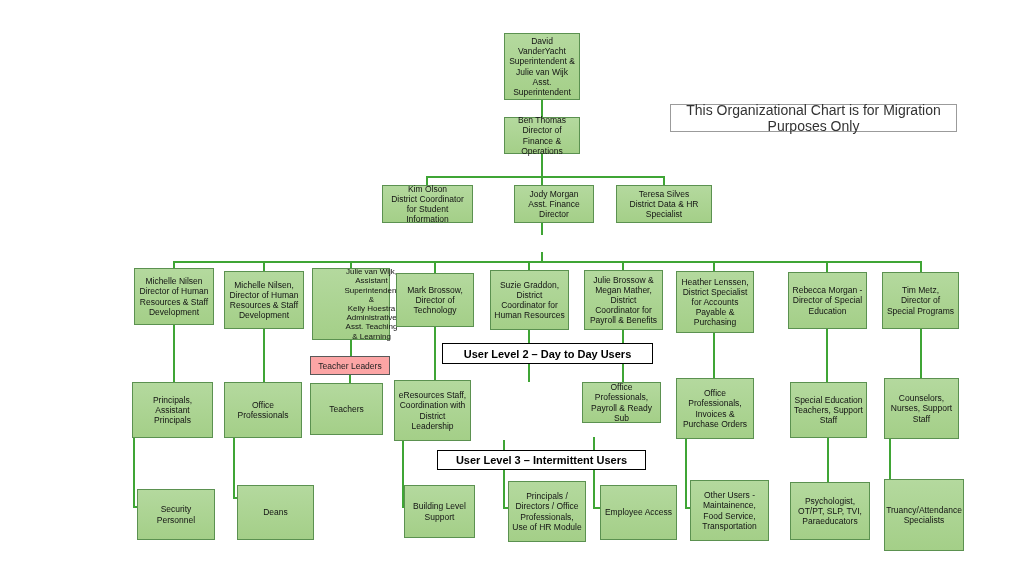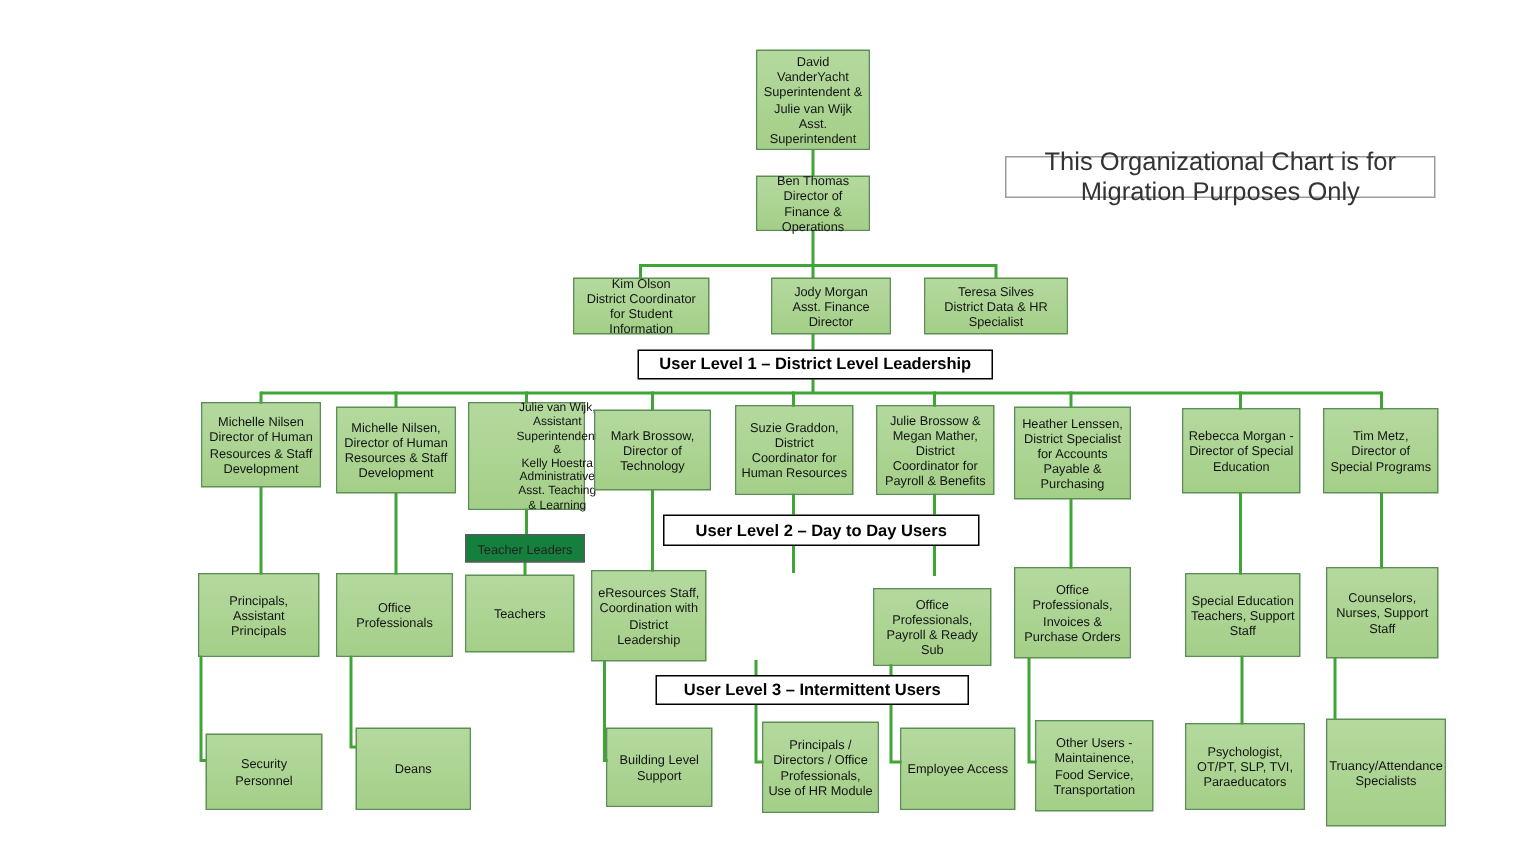--- a/index.html
+++ b/index.html
@@ -11,33 +11,33 @@
   .node{
     position:absolute;z-index:2;box-sizing:border-box;
     background:linear-gradient(180deg,#b4d99e 0%,#a4cf88 100%);
     border:1.2px solid #5b9150;
     display:flex;align-items:center;justify-content:center;text-align:center;
     font-size:8.5px;line-height:1.2;color:#131313;
     white-space:pre-line;padding:2px 3px;
   }
   .node.tight{font-size:8px;line-height:1.15;padding-left:44px;}
   .whitebox{
-    position:absolute;z-index:3;box-sizing:border-box;background:#15803d;
+    position:absolute;z-index:3;box-sizing:border-box;background:#fca5a5;
     border:1px solid #595959;display:flex;align-items:center;justify-content:center;
     text-align:center;font-size:8.5px;color:#222;padding:1px 2px;
   }
   .banner{
     position:absolute;z-index:3;box-sizing:border-box;background:#ffffff;
     border:1.5px solid #000;display:flex;align-items:center;justify-content:center;
     font-weight:bold;font-size:11px;color:#000;text-align:center;
   }
   .note{
     position:absolute;z-index:3;box-sizing:border-box;background:#ffffff;
     border:1px solid #9b9b9b;display:flex;align-items:center;justify-content:center;
-    font-size:17px;color:#333;text-align:center;
+    font-size:14px;color:#333;text-align:center;
   }
 </style>
 </head>
 <body>
 
 <div id="canvas">
 
   <svg id="connectors" width="1024" height="562">
     <g stroke="#3fa535" stroke-width="2" fill="none">
       <line x1="530" y1="100" x2="530" y2="118"></line>
@@ -87,41 +87,40 @@
 
   <div class="note" style="left:658px;top:104px;width:287px;height:28px">This Organizational Chart is for Migration Purposes Only</div>
 
   <div class="node" style="left:370px;top:185px;width:91px;height:38px">Kim Olson
 District Coordinator for Student Information</div>
   <div class="node" style="left:502px;top:185px;width:80px;height:38px">Jody Morgan
 Asst. Finance Director</div>
   <div class="node" style="left:604px;top:185px;width:96px;height:38px">Teresa Silves
 District Data &amp; HR Specialist</div>
 
-  <div class="banner" style="left:413px;top:233px;width:237px;height:20px">User Level 1 – District Level Leadership</div>
 
   <div class="node" style="left:122px;top:268px;width:80px;height:57px">Michelle Nilsen Director of Human Resources &amp; Staff Development</div>
   <div class="node" style="left:212px;top:271px;width:80px;height:58px">Michelle Nilsen, Director of Human Resources &amp; Staff Development</div>
   <div class="node tight" style="left:300px;top:268px;width:78px;height:72px">Julie van Wijk, Assistant Superintendent &amp;
 Kelly Hoestra Administrative Asst. Teaching &amp; Learning</div>
   <div class="node" style="left:384px;top:273px;width:78px;height:54px">Mark Brossow, Director of Technology</div>
   <div class="node" style="left:478px;top:270px;width:79px;height:60px">Suzie Graddon, District Coordinator for Human Resources</div>
   <div class="node" style="left:572px;top:270px;width:79px;height:60px">Julie Brossow &amp; Megan Mather, District Coordinator for Payroll &amp; Benefits</div>
   <div class="node" style="left:664px;top:271px;width:78px;height:62px">Heather Lenssen, District Specialist for Accounts Payable &amp; Purchasing</div>
   <div class="node" style="left:776px;top:272px;width:79px;height:57px">Rebecca Morgan - Director of Special Education</div>
   <div class="node" style="left:870px;top:272px;width:77px;height:57px">Tim Metz, Director of Special Programs</div>
 
   <div class="whitebox" style="left:298px;top:356px;width:80px;height:19px">Teacher Leaders</div>
   <div class="banner" style="left:430px;top:343px;width:211px;height:21px">User Level 2 – Day to Day Users</div>
 
   <div class="node" style="left:120px;top:382px;width:81px;height:56px">Principals, Assistant Principals</div>
   <div class="node" style="left:212px;top:382px;width:78px;height:56px">Office Professionals</div>
   <div class="node" style="left:298px;top:383px;width:73px;height:52px">Teachers</div>
   <div class="node" style="left:382px;top:380px;width:77px;height:61px">eResources Staff, Coordination with District Leadership</div>
-  <div class="node" style="left:570px;top:392px;width:79px;height:52px">Office Professionals, Payroll &amp; Ready Sub</div>
+  <div class="node" style="left:570px;top:382px;width:79px;height:41px">Office Professionals, Payroll &amp; Ready Sub</div>
   <div class="node" style="left:664px;top:378px;width:78px;height:61px">Office Professionals, Invoices &amp; Purchase Orders</div>
   <div class="node" style="left:778px;top:382px;width:77px;height:56px">Special Education Teachers, Support Staff</div>
   <div class="node" style="left:872px;top:378px;width:75px;height:61px">Counselors, Nurses, Support Staff</div>
 
   <div class="banner" style="left:425px;top:450px;width:209px;height:20px">User Level 3 – Intermittent Users</div>
 
   <div class="node" style="left:125px;top:489px;width:78px;height:51px">Security Personnel</div>
   <div class="node" style="left:225px;top:485px;width:77px;height:55px">Deans</div>
   <div class="node" style="left:392px;top:485px;width:71px;height:53px">Building Level Support</div>
   <div class="node" style="left:496px;top:481px;width:78px;height:61px">Principals / Directors / Office Professionals, Use of HR Module</div>

